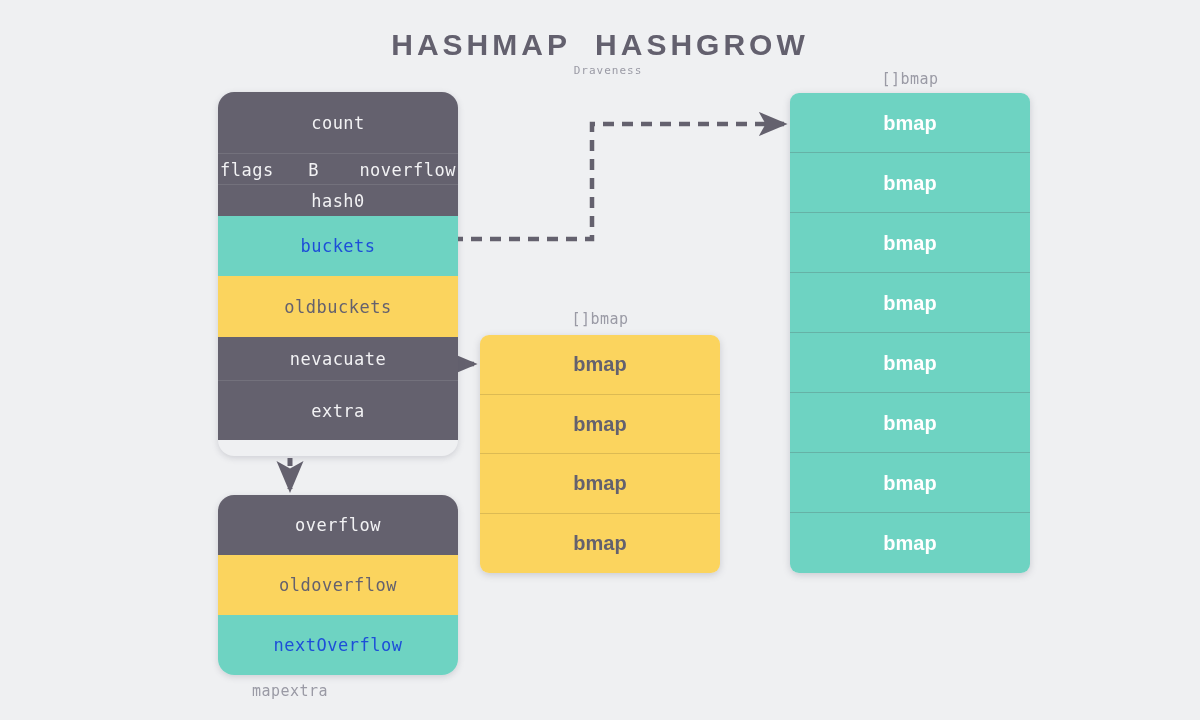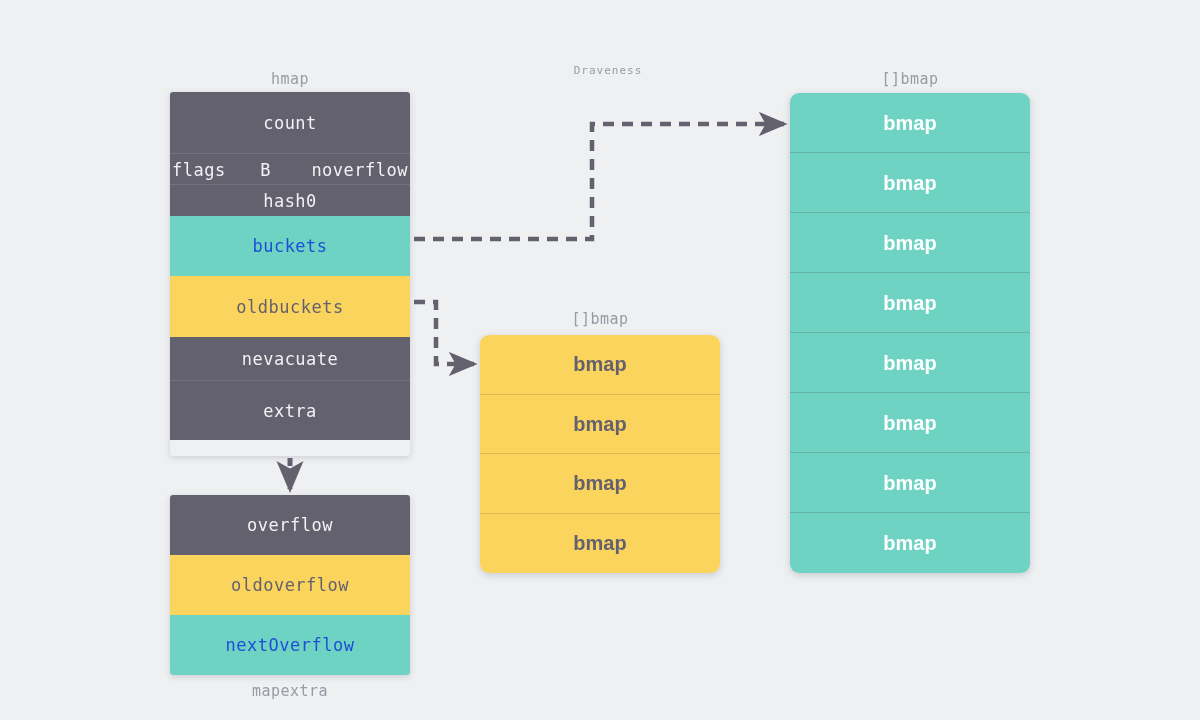--- a/index.html
+++ b/index.html
@@ -43,23 +43,24 @@
     text-align: center;
     font-family: "DejaVu Sans Mono", monospace;
     font-size: 11px;
     letter-spacing: 1px;
     color: #9a9aa5;
   }
 
   
   .box {
     position: absolute;
-    border-radius: 3px;
+    border-radius: 16px;
     overflow: hidden;
     box-shadow: 0 2px 6px rgba(90,90,110,0.22);
+    margin-left: 48px;
   }
   .row {
     position: relative;
     display: flex;
     align-items: center;
     justify-content: center;
     box-sizing: border-box;
     width: 100%;
     font-family: "DejaVu Sans Mono", monospace;
     font-size: 17px;
@@ -134,37 +135,37 @@
     width: 1200px;
     height: 720px;
     pointer-events: none;
   }
 </style>
 </head>
 <body>
 
 <div id="canvas">
 
+  <div class="title">HASHMAP  HASHGROW</div>
   <div class="subtitle">Draveness</div>
 
   <svg class="edges" viewBox="0 0 1200 720">
     <defs>
       <marker id="ah" markerWidth="7" markerHeight="7" refX="5.6" refY="3" orient="auto">
         <path d="M0,0.3 L6.4,3 L0,5.7 L1.5,3 Z" fill="#64616e"></path>
       </marker>
     </defs>
 
     <path d="M414,239 L592,239 L592,124 L784,124" fill="none" stroke="#64616e" stroke-width="4.5" stroke-dasharray="11 8" stroke-linecap="butt" marker-end="url(#ah)"></path>
 
     <path d="M414,302 L436,302 L436,364 L474,364" fill="none" stroke="#64616e" stroke-width="4.5" stroke-dasharray="11 8" stroke-linecap="butt" marker-end="url(#ah)"></path>
 
     <path d="M290,458 L290,489" fill="none" stroke="#64616e" stroke-width="5" stroke-dasharray="8 7" stroke-linecap="butt" marker-end="url(#ah)"></path>
   </svg>
 
-  <div class="caption" style="left:190px; top:70px; width:200px;">hmap</div>
 
   <div class="box" style="left:170px; top:92px; width:240px; height:364px;">
     <div class="row dark sep-dark" style="height:62px;">count</div>
 
     <div class="row dark sep-dark triple" style="height:31px;">
       <span>flags</span>
       <span class="mid">B</span>
       <span>noverflow</span>
     </div>
 

